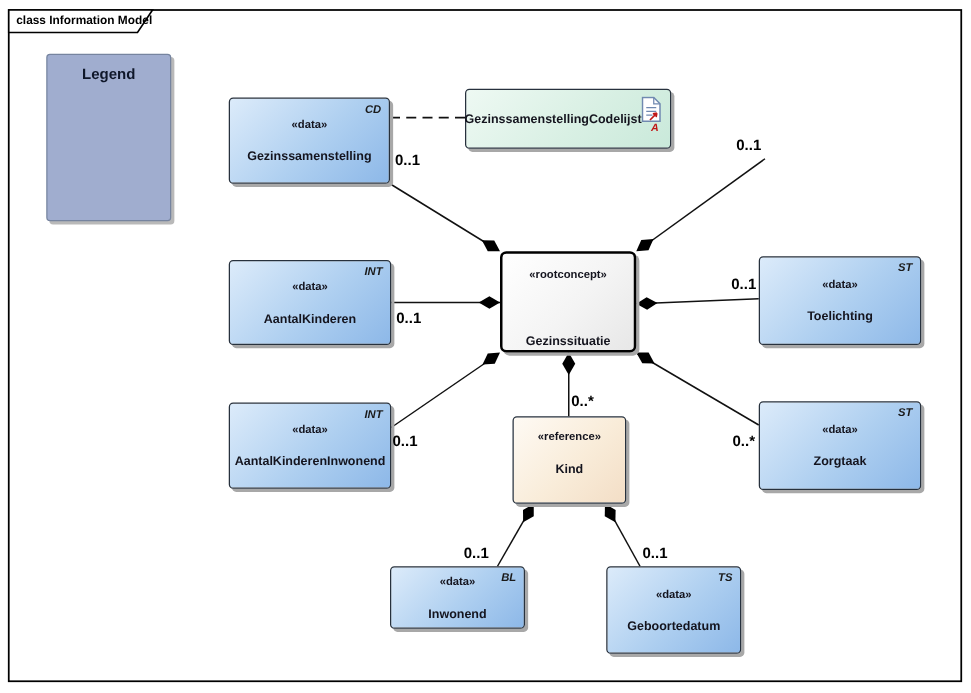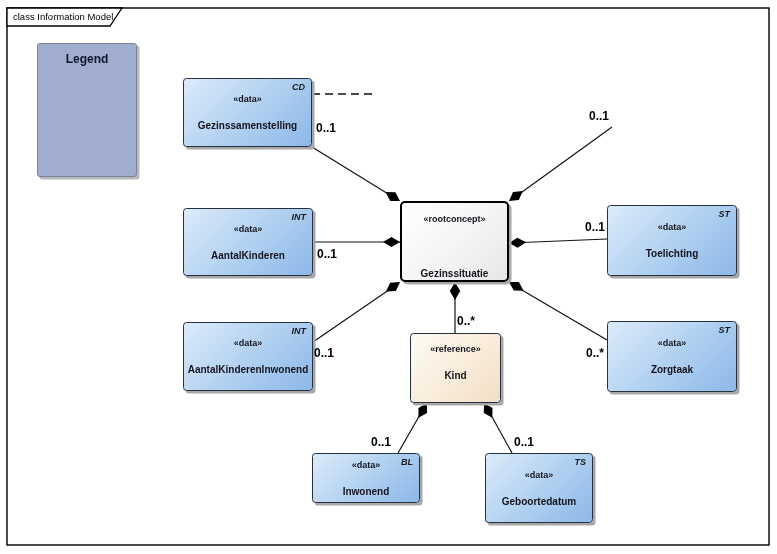--- a/index.html
+++ b/index.html
@@ -1,21 +1,21 @@
 <!DOCTYPE html>
 <html><head>
 <meta charset="utf-8">
 <style>
   html,body{margin:0;padding:0;background:#ffffff;}
   body{font-family:"Liberation Sans", sans-serif;}
   #canvas{position:relative;width:777px;height:554px;background:#fff;overflow:hidden;}
 
   
   .frame-title{
-    position:absolute;left:13px;top:11px;font-size:9.5px;font-weight:normal;color:#000;
+    position:absolute;left:13px;top:11px;font-size:9.5px;font-weight:bold;color:#000;
     white-space:nowrap;z-index:5;
   }
 
   
   .legend{
     position:absolute;left:37px;top:43px;width:98px;height:132px;
     background:#a0adcf;border:1px solid #76849f;border-radius:3px;
     box-shadow:2.5px 2.5px 0 #b9b9b9;z-index:3;
   }
   .legend-title{
@@ -102,20 +102,32 @@
   <div class="legend">
     <div class="legend-title">Legend</div>
   </div>
 
   <div class="node data" style="left:183px;top:78px;width:129px;height:69px">
     <span class="typelabel">CD</span>
     <div class="stereo">«data»</div>
     <div class="nname">Gezinssamenstelling</div>
   </div>
 
+  <div class="node codelist" style="left:372px;top:71px;width:165px;height:48px">
+    <div class="nname">GezinssamenstellingCodelijst</div>
+    <svg class="doc-icon" width="16" height="21" viewBox="0 0 16 21">
+      <path d="M1,1 h9 l5,5 v14 h-14 z" fill="#ffffff" stroke="#7089b0" stroke-width="1.2"></path>
+      <path d="M10,1 v5 h5" fill="none" stroke="#7089b0" stroke-width="1"></path>
+      <line x1="4" y1="9" x2="12" y2="9" stroke="#7089b0" stroke-width="1"></line>
+      <line x1="4" y1="12" x2="12" y2="12" stroke="#7089b0" stroke-width="1"></line>
+      <line x1="4" y1="15" x2="9" y2="15" stroke="#7089b0" stroke-width="1"></line>
+      <path d="M7,19 L12.5,13.5 M12.5,13.5 l-3.2,0.6 M12.5,13.5 l-0.6,3.2" fill="none" stroke="#c01616" stroke-width="1.3"></path>
+    </svg>
+    <span class="abstract-a">A</span>
+  </div>
 
 
   <div class="node data" style="left:183px;top:208px;width:130px;height:68px">
     <span class="typelabel">INT</span>
     <div class="stereo">«data»</div>
     <div class="nname">AantalKinderen</div>
   </div>
 
   <div class="node rootconcept" style="left:400px;top:201px;width:109px;height:81px">
     <div class="stereo">«rootconcept»</div>

